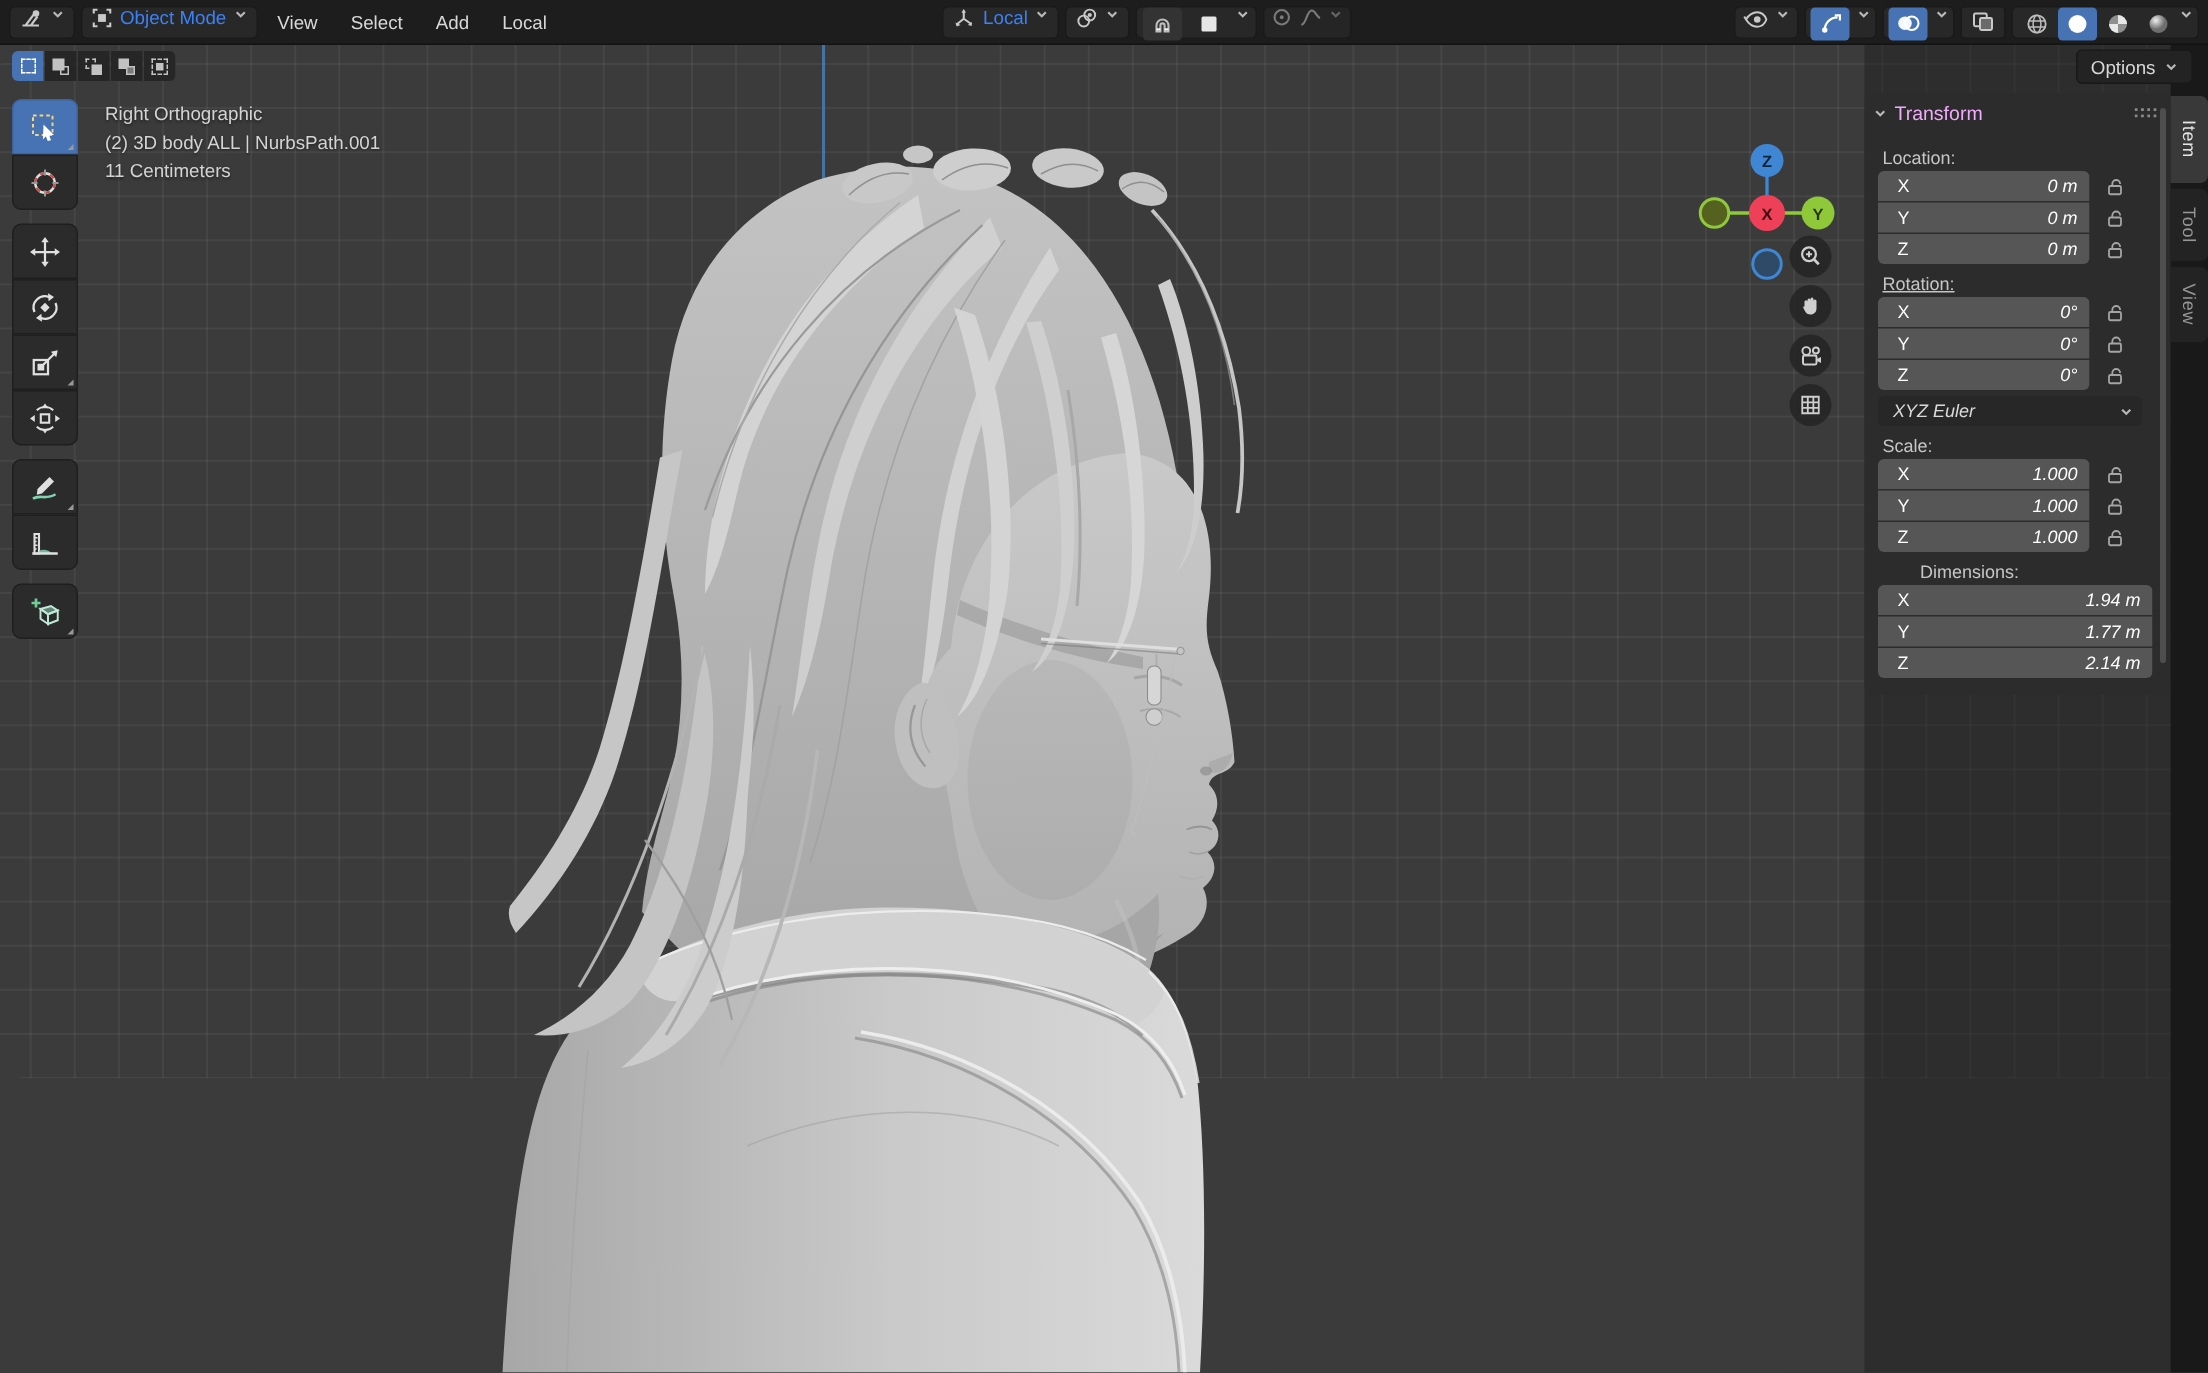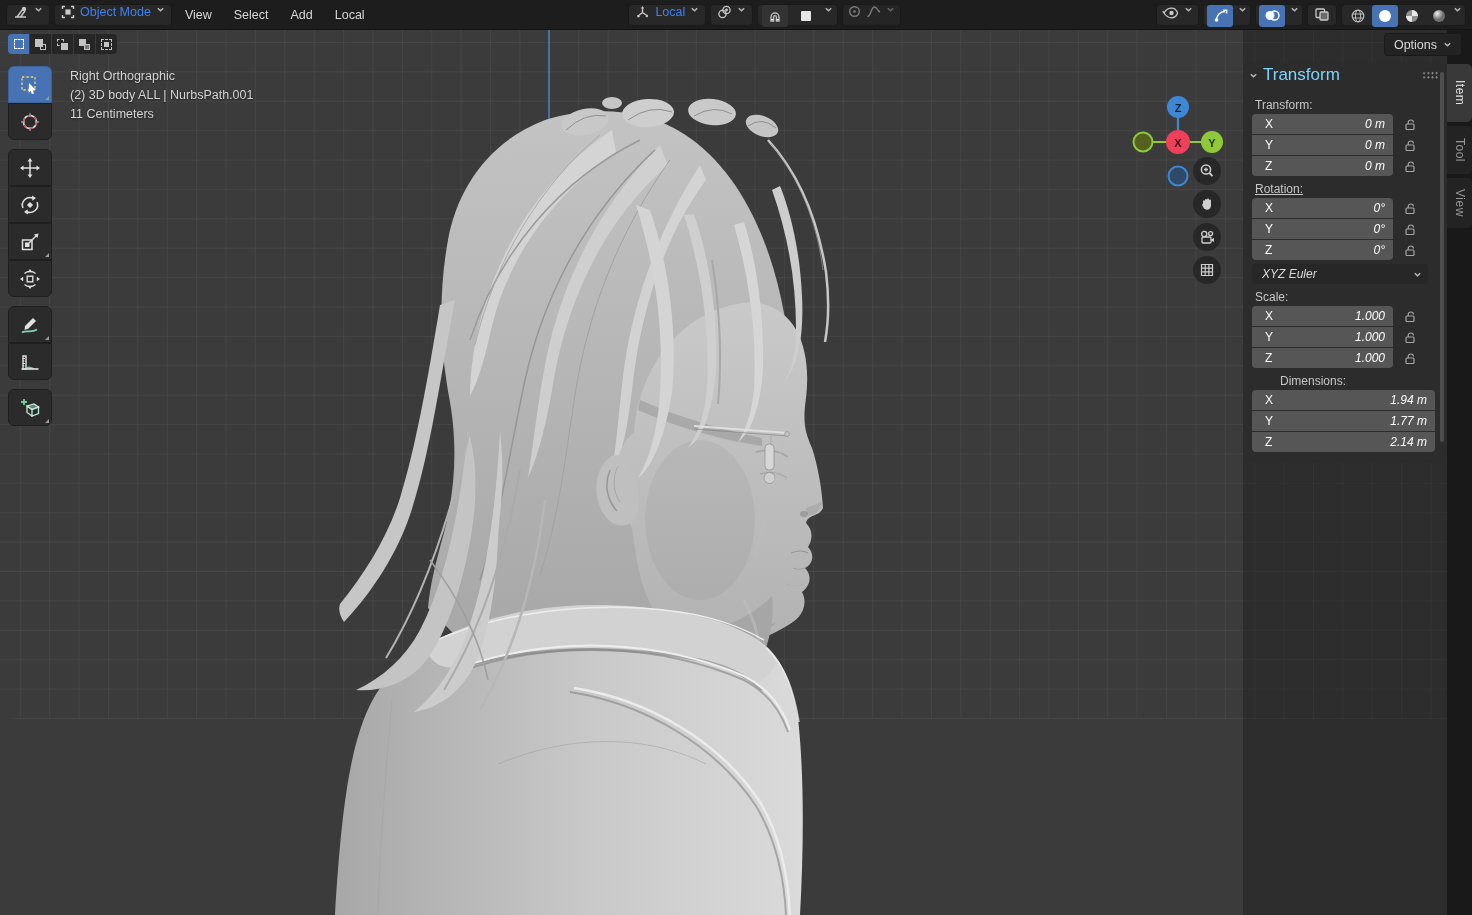--- a/index.html
+++ b/index.html
@@ -61,21 +61,21 @@
     flex-direction:column; gap:5px; }
   .vnav .nbtn { width:28px; height:28px; border-radius:50%; background:rgba(36,36,36,.85);
     display:flex; align-items:center; justify-content:center; }
 
   
   .side-underlay { position:absolute; left:1243px; top:30px; width:204px; height:885px;
     background:rgba(28,28,28,.45); z-index:15; }
   .panel { position:absolute; left:1243px; top:62px; width:204px; height:401px;
     background:rgba(44,44,44,.97); border-radius:5px; z-index:16; font-size:12px; }
   .panel-hdr { display:flex; align-items:center; height:24px; padding:2px 8px 0 6px; gap:5px; }
-  .panel-title { color:#7dd3fc; font-size:17px; }
+  .panel-title { color:#f0abfc; font-size:13px; }
   .grip { margin-left:auto; width:17px; height:9px;
     background-image:radial-gradient(#8a8a8a 1px, transparent 1.2px);
     background-size:4.2px 4.2px; }
   .plabel { color:#c6c6c6; padding:0 0 0 12px; }
   .vgroup { position:absolute; left:9px; width:141px; border-radius:4px; overflow:hidden; }
   .vrow { height:20px; background:#565656; margin-bottom:1px; display:flex;
     align-items:center; color:#fdfdfd; padding:0 8px 0 13px; }
   .vrow:last-child { margin-bottom:0; }
   .vrow .ax { flex:0 0 auto; }
   .vrow .val { margin-left:auto;font-style:italic; }
@@ -529,21 +529,21 @@
 
 <div class="panel">
   <div class="panel-hdr">
     <svg class="chev" viewBox="0 0 10 10">
         <polyline points="2,3.5 5,6.5 8,3.5"></polyline>
       </svg>
     <span class="panel-title">Transform</span>
     <div class="grip"></div>
   </div>
 
-  <div class="plabel" style="position:absolute; top:36px;">Transform:</div>
+  <div class="plabel" style="position:absolute; top:36px;">Location:</div>
   <div class="vgroup" style="top:52px;">
     <div class="vrow">
         <span class="ax">X</span>
         <span class="val">0 m</span>
       </div>
     <div class="vrow">
         <span class="ax">Y</span>
         <span class="val">0 m</span>
       </div>
     <div class="vrow">

